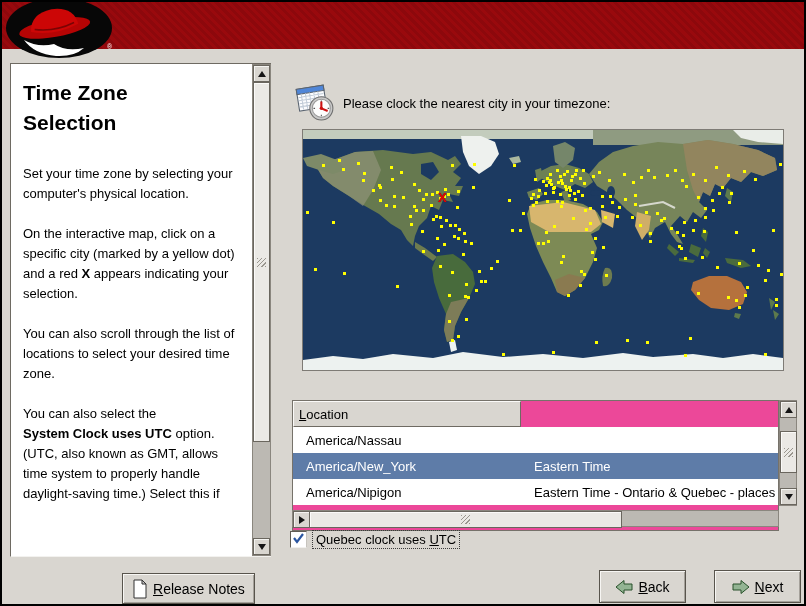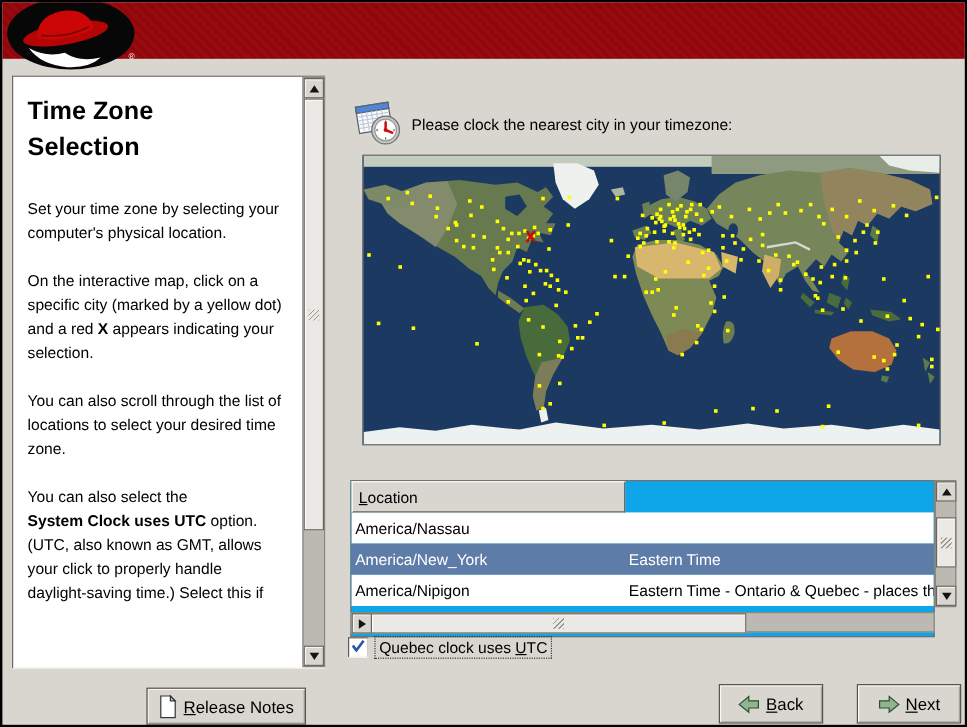--- a/index.html
+++ b/index.html
@@ -48,30 +48,30 @@
 
   
   .map{position:absolute;left:300px;top:127px;width:480px;height:240px;border:1px solid #7e7b75;background:#1c3a61;}
   .map svg.world{position:absolute;left:0;top:0;}
   .dots{position:absolute;left:0;top:0;width:480px;height:240px;}
   .dot{position:absolute;width:3px;height:3px;background:#ffff00;}
   .xmark{position:absolute;color:#e00404;font-weight:bold;font-size:13px;
          text-shadow:0 0 1px #5a0000;line-height:14px;}
 
   
-  .table-wrap{position:absolute;left:290px;top:398px;width:487px;height:131px;background:#0ea5e9;
+  .table-wrap{position:absolute;left:290px;top:398px;width:487px;height:131px;background:#ec4899;
               border:1px solid #76726a;box-sizing:border-box;}
   .thead{display:flex;height:26px;}
   .th{background:#d9d6d0;border-top:1px solid #fbfaf8;border-left:1px solid #fbfaf8;
       border-right:1px solid #6e6a62;border-bottom:1px solid #6e6a62;
       font-size:13px;display:flex;align-items:center;padding-left:5px;box-sizing:border-box;color:#000;}
   .th.loc{width:228px;}
   .th.desc{flex:1;}
   .trow{display:flex;height:26px;background:#fff;font-size:13px;color:#000;}
-  .trow .cell{display:flex;align-items:center;padding-left:3px;box-sizing:border-box;
+  .trow .cell{display:flex;align-items:center;padding-left:13px;box-sizing:border-box;
               white-space:nowrap;overflow:hidden;}
   .trow .loc{width:228px;}
   .trow .desc{flex:1;}
   .trow.selected{background:#5e7ca8;color:#fff;}
   .mn{text-decoration:underline;}
 
   .tv-scroll{position:absolute;left:777px;top:398px;width:18px;height:106px;background:#bcb9b3;border:1px solid #8a867e;box-sizing:border-box;}
   .th-scroll{position:absolute;left:290px;top:508px;width:487px;height:17px;background:#bcb9b3;border:1px solid #8a867e;box-sizing:border-box;}
   .th-scroll .sb-btn{top:0;}
   .hthumb{position:absolute;top:0;height:15px;background:#ebe9e5;border:1px solid #6a665e;
@@ -106,21 +106,21 @@
   </svg>
 
   <div class="help-panel">
     <div class="help-content">
       <h1>Time Zone Selection</h1>
       <div>
           <p><span>Set your time zone by selecting your computer's physical location.</span></p>
           <p><span>On the interactive map, click on a specific city (marked by a yellow dot) and a red </span><span class="b">X</span><span> appears indicating your selection.</span></p>
           <p><span>You can also scroll through the list of locations to select your desired time zone.</span></p>
           <p><span>You can also select the
-</span><span class="b">System Clock uses UTC</span><span> option.(UTC, also known as GMT, allows your click to properly handle daylight-saving time.) Select this if</span></p>
+</span><span class="b">System Clock uses UTC</span><span> option.(UTC, also known as GMT, allows time system to properly handle daylight-saving time.) Select this if</span></p>
         </div>
     </div>
     <div class="vscroll" style="height:490px;">
       <div class="sb-btn" style="top:0;">
           <div class="tri-up"></div>
         </div>
       <div class="sb-thumb" style="top:17px;height:358px;">
           <div class="grip"></div>
         </div>
       <div class="sb-btn" style="bottom:0;">

